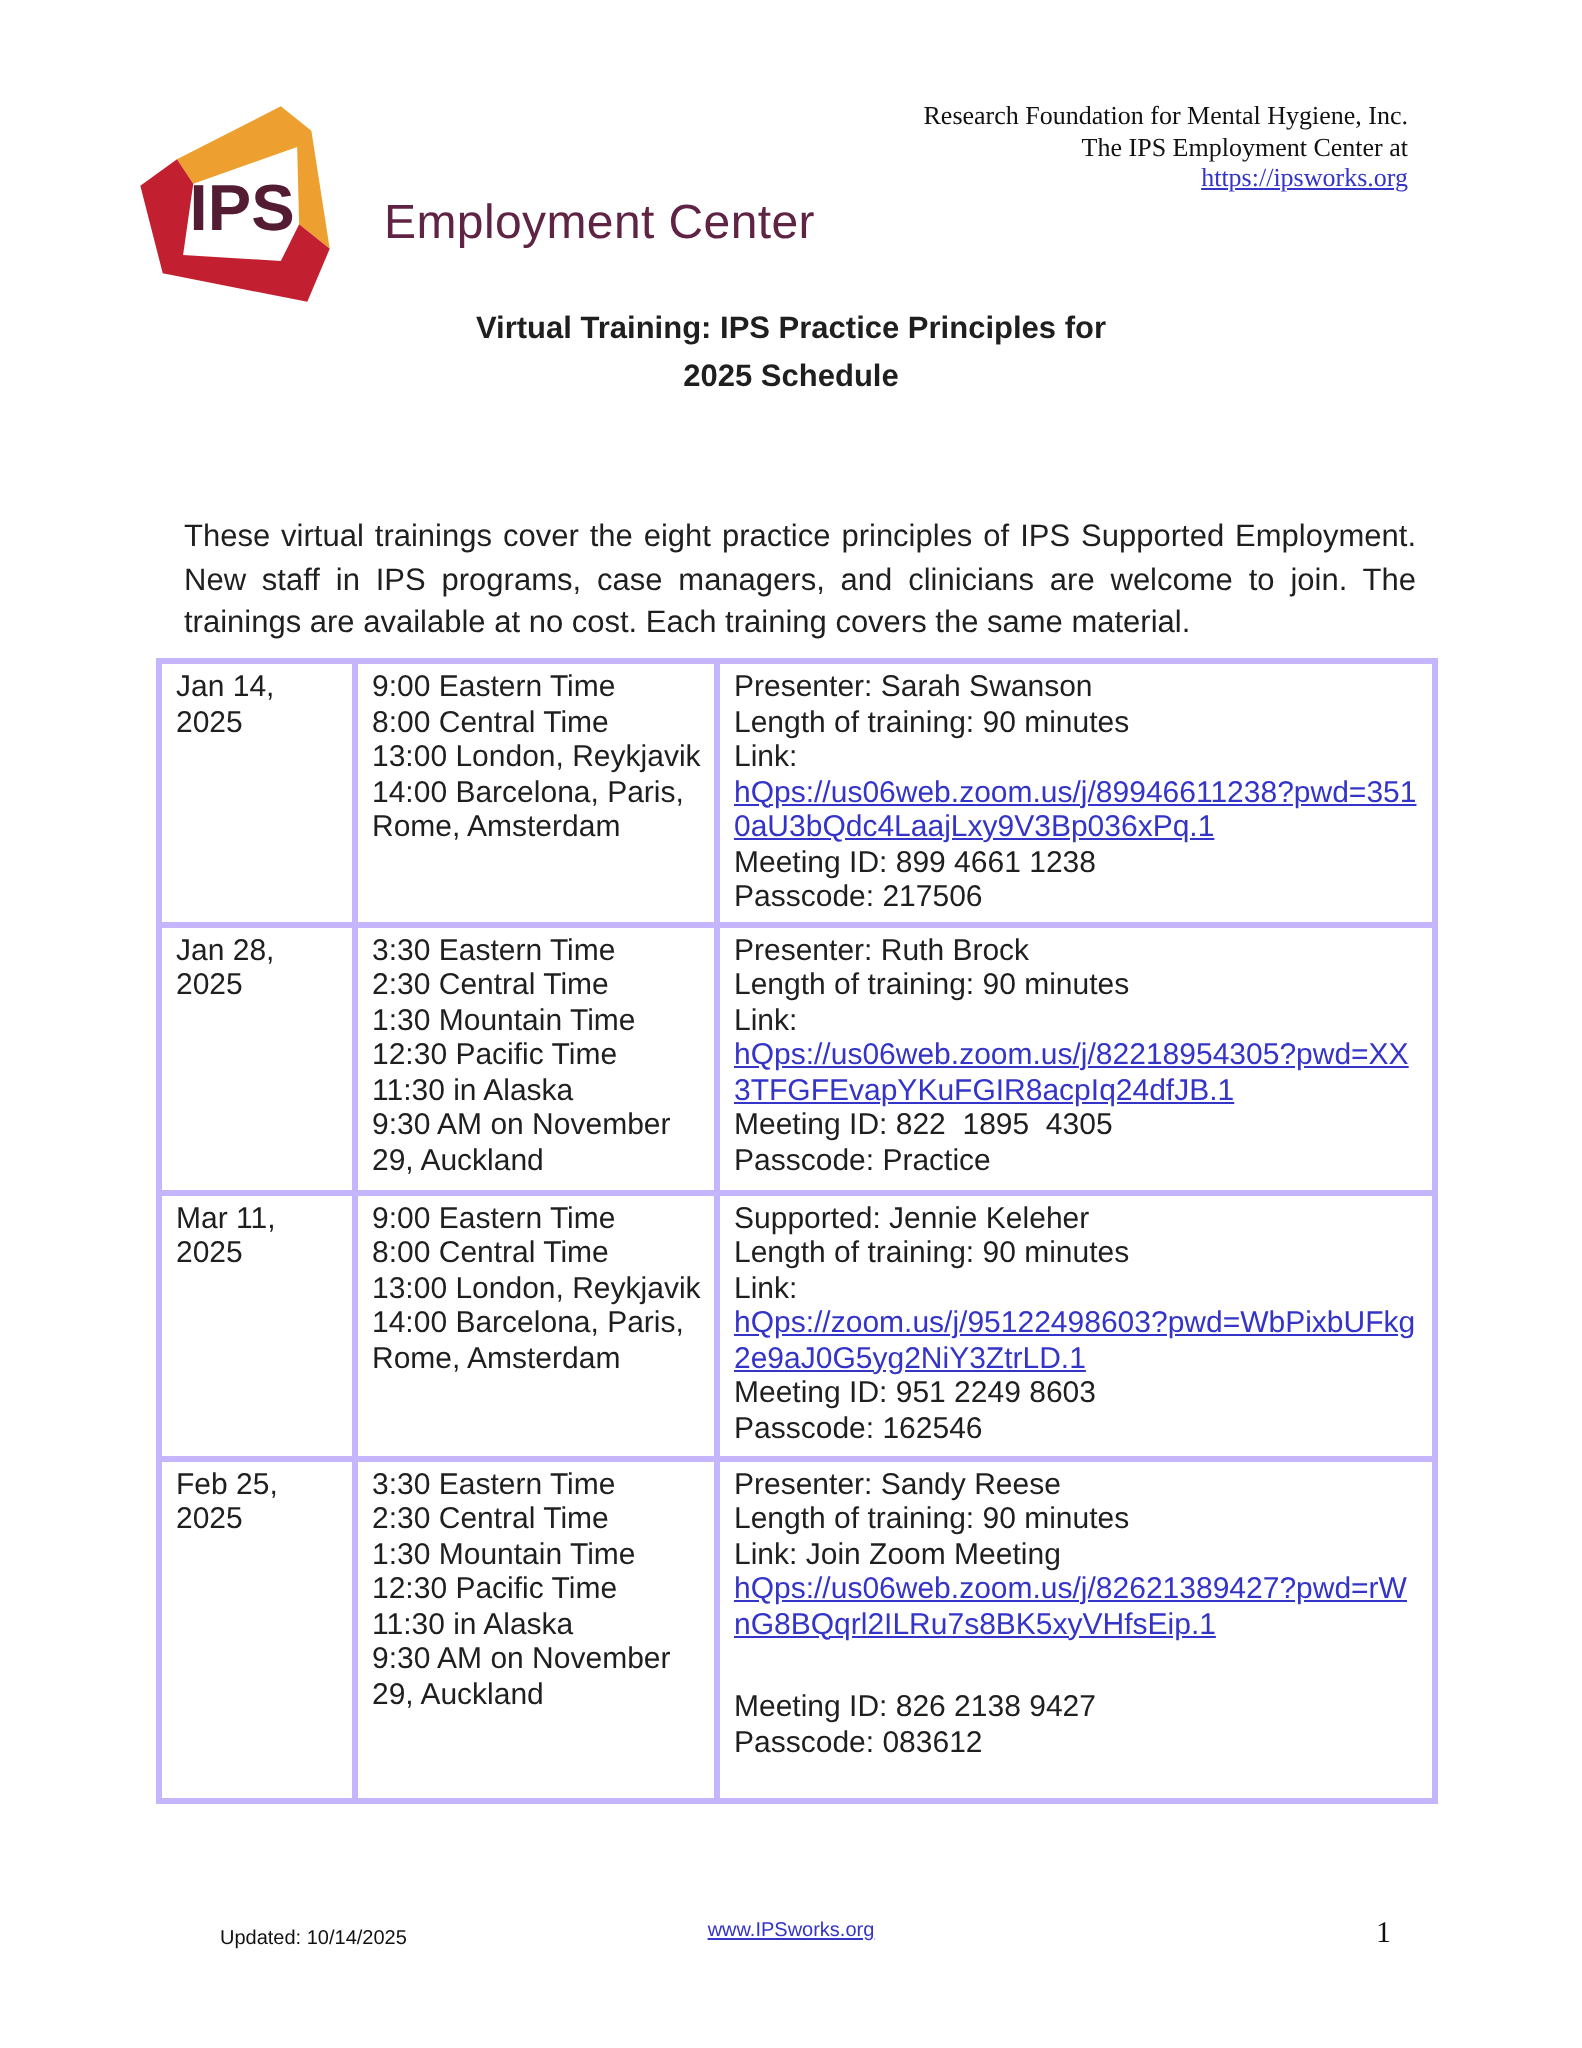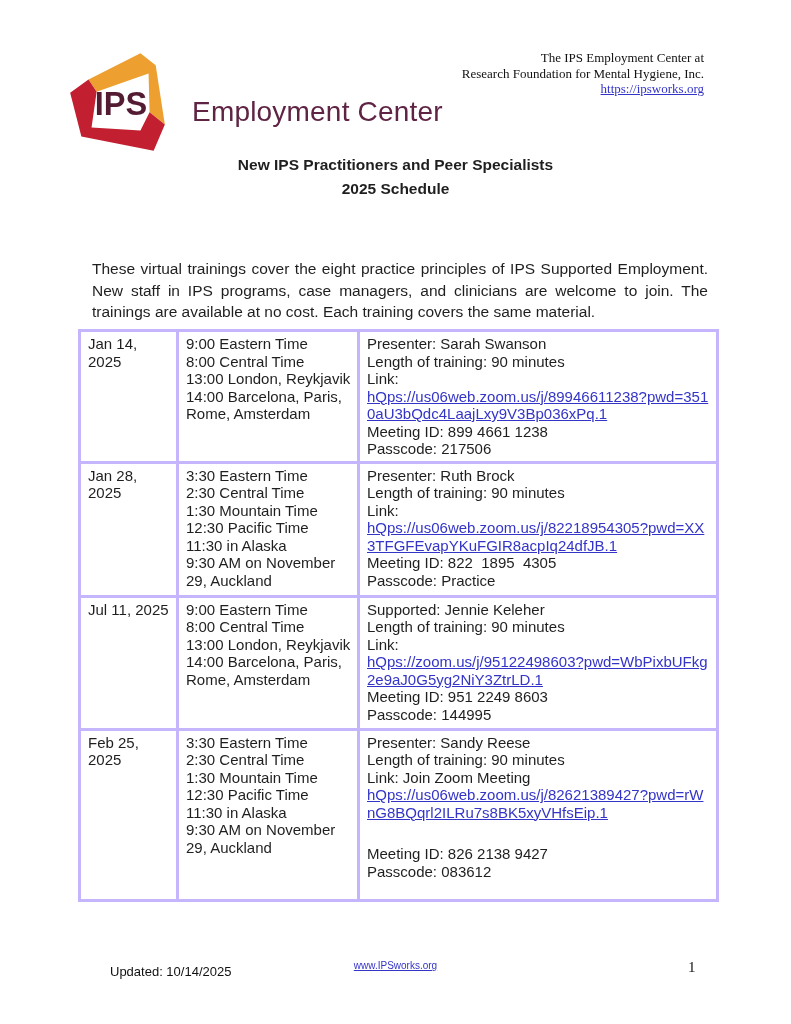--- a/index.html
+++ b/index.html
@@ -14,21 +14,21 @@
   html,body{background:#ffffff;}
   body{
     width:791px;height:1024px;position:relative;margin:0 auto;
     font-family:"Liberation Sans","DejaVu Sans",sans-serif;
     color:var(--text-dark);
   }
   
   .logo-block{position:absolute;left:58px;top:46px;display:flex;align-items:center;}
   .logo-mark{display:block;}
   .wordmark{
-    font-size:28px;color:var(--brand-maroon);margin-left:16px;margin-top:20px;
+    font-size:24px;color:var(--brand-maroon);margin-left:16px;margin-top:20px;
     letter-spacing:.2px;
   }
   .header-right{
     position:absolute;right:87px;top:50px;text-align:right;
     font-family:"Liberation Serif","DejaVu Serif",serif;
     font-size:13px;line-height:15.5px;color:#111;
   }
   .header-right a{color:var(--link-blue);text-decoration:underline;margin-left:44px;}
   
   .title-block{
@@ -54,21 +54,21 @@
   .schedule-row:nth-child(2){height:134px;padding-left:24px;}
   .schedule-row:nth-child(3){height:133px;}
   .schedule-row:nth-child(4){height:171px;}
   .time-line,.detail-line,.date-text{white-space:pre-wrap;}
   .zoom-link{
     display:block;color:var(--link-blue);text-decoration:underline;
     word-break:break-all;
   }
   .blank-line{min-height:24px;}
   
-  .footer-updated{position:absolute;left:90px;top:964px;font-size:13px;color:#111;padding-left:20px;}
+  .footer-updated{position:absolute;left:90px;top:964px;font-size:10px;color:#111;padding-left:20px;}
   .footer-link{
     position:absolute;left:0;top:960px;width:100%;text-align:center;
     font-size:10px;
   }
   .footer-link a{color:var(--link-blue);text-decoration:underline;}
   .footer-page{
     position:absolute;left:688px;top:959px;font-size:15px;
     font-family:"Liberation Serif","DejaVu Serif",serif;color:#111;
   }
 </style>
@@ -78,27 +78,27 @@
 <div class="logo-block">
   <svg class="logo-mark" width="118" height="112" viewBox="0 0 106 110" preserveAspectRatio="xMidYMid meet">
     <path d="M25,33 L76,7 L91,19 L100,77 L85,65 L84,27 L33,45 Z" fill="var(--logo-orange)"></path>
     <path d="M7,46 L25,33 L33,45 L28,80 L76,83 L85,65 L100,77 L89,103 L18,89 Z" fill="var(--logo-red)"></path>
     <text x="57" y="68" text-anchor="middle" font-family="Liberation Sans, DejaVu Sans, sans-serif" font-size="32" font-weight="700" fill="var(--ips-dark)">IPS</text>
   </svg>
   <div class="wordmark">Employment Center</div>
 </div>
 
 <div class="header-right">
+  <div>Research Foundation for Mental Hygiene, Inc.</div>
   <div>The IPS Employment Center at</div>
-  <div>Research Foundation for Mental Hygiene, Inc.</div>
   <div><a href="#">https://ipsworks.org</a></div>
 </div>
 
 <div class="title-block">
-  <div>New IPS Practitioners and Peer Specialists</div>
+  <div>Virtual Training: IPS Practice Principles for</div>
   <div>2025 Schedule</div>
 </div>
 
 <p class="intro">These virtual trainings cover the eight practice principles of IPS Supported Employment. New staff in IPS programs, case managers, and clinicians are welcome to join. The trainings are available at no cost. Each training covers the same material.</p>
 
 <table class="schedule-table">
   <colgroup>
     <col style="width:98px">
       <col style="width:181px">
       <col style="width:359px">
@@ -139,35 +139,35 @@
           <div class="detail-line">Presenter: Ruth Brock</div>
           <div class="detail-line">Length of training: 90 minutes</div>
           <div class="detail-line">Link:</div>
           <a class="detail-line zoom-link" href="#">hQps://us06web.zoom.us/j/82218954305?pwd=XX3TFGFEvapYKuFGIR8acpIq24dfJB.1</a>
           <div class="detail-line">Meeting ID: 822  1895  4305</div>
           <div class="detail-line">Passcode: Practice</div>
         </td>
       </tr>
       <tr class="schedule-row">
         <td class="col-date">
-          <div class="date-text">Jul 11, 2025</div>
+          <div class="date-text">Mar 11, 2025</div>
         </td>
         <td class="col-times">
           <div class="time-line">9:00 Eastern Time</div>
           <div class="time-line">8:00 Central Time</div>
           <div class="time-line">13:00 London, Reykjavik</div>
           <div class="time-line">14:00 Barcelona, Paris, Rome, Amsterdam</div>
         </td>
         <td class="col-details">
           <div class="detail-line">Supported: Jennie Keleher</div>
           <div class="detail-line">Length of training: 90 minutes</div>
           <div class="detail-line">Link:</div>
           <a class="detail-line zoom-link" href="#">hQps://zoom.us/j/95122498603?pwd=WbPixbUFkg2e9aJ0G5yg2NiY3ZtrLD.1</a>
           <div class="detail-line">Meeting ID: 951 2249 8603</div>
-          <div class="detail-line">Passcode: 144995</div>
+          <div class="detail-line">Passcode: 162546</div>
         </td>
       </tr>
       <tr class="schedule-row">
         <td class="col-date">
           <div class="date-text">Feb 25, 2025</div>
         </td>
         <td class="col-times">
           <div class="time-line">3:30 Eastern Time</div>
           <div class="time-line">2:30 Central Time</div>
           <div class="time-line">1:30 Mountain Time</div>

